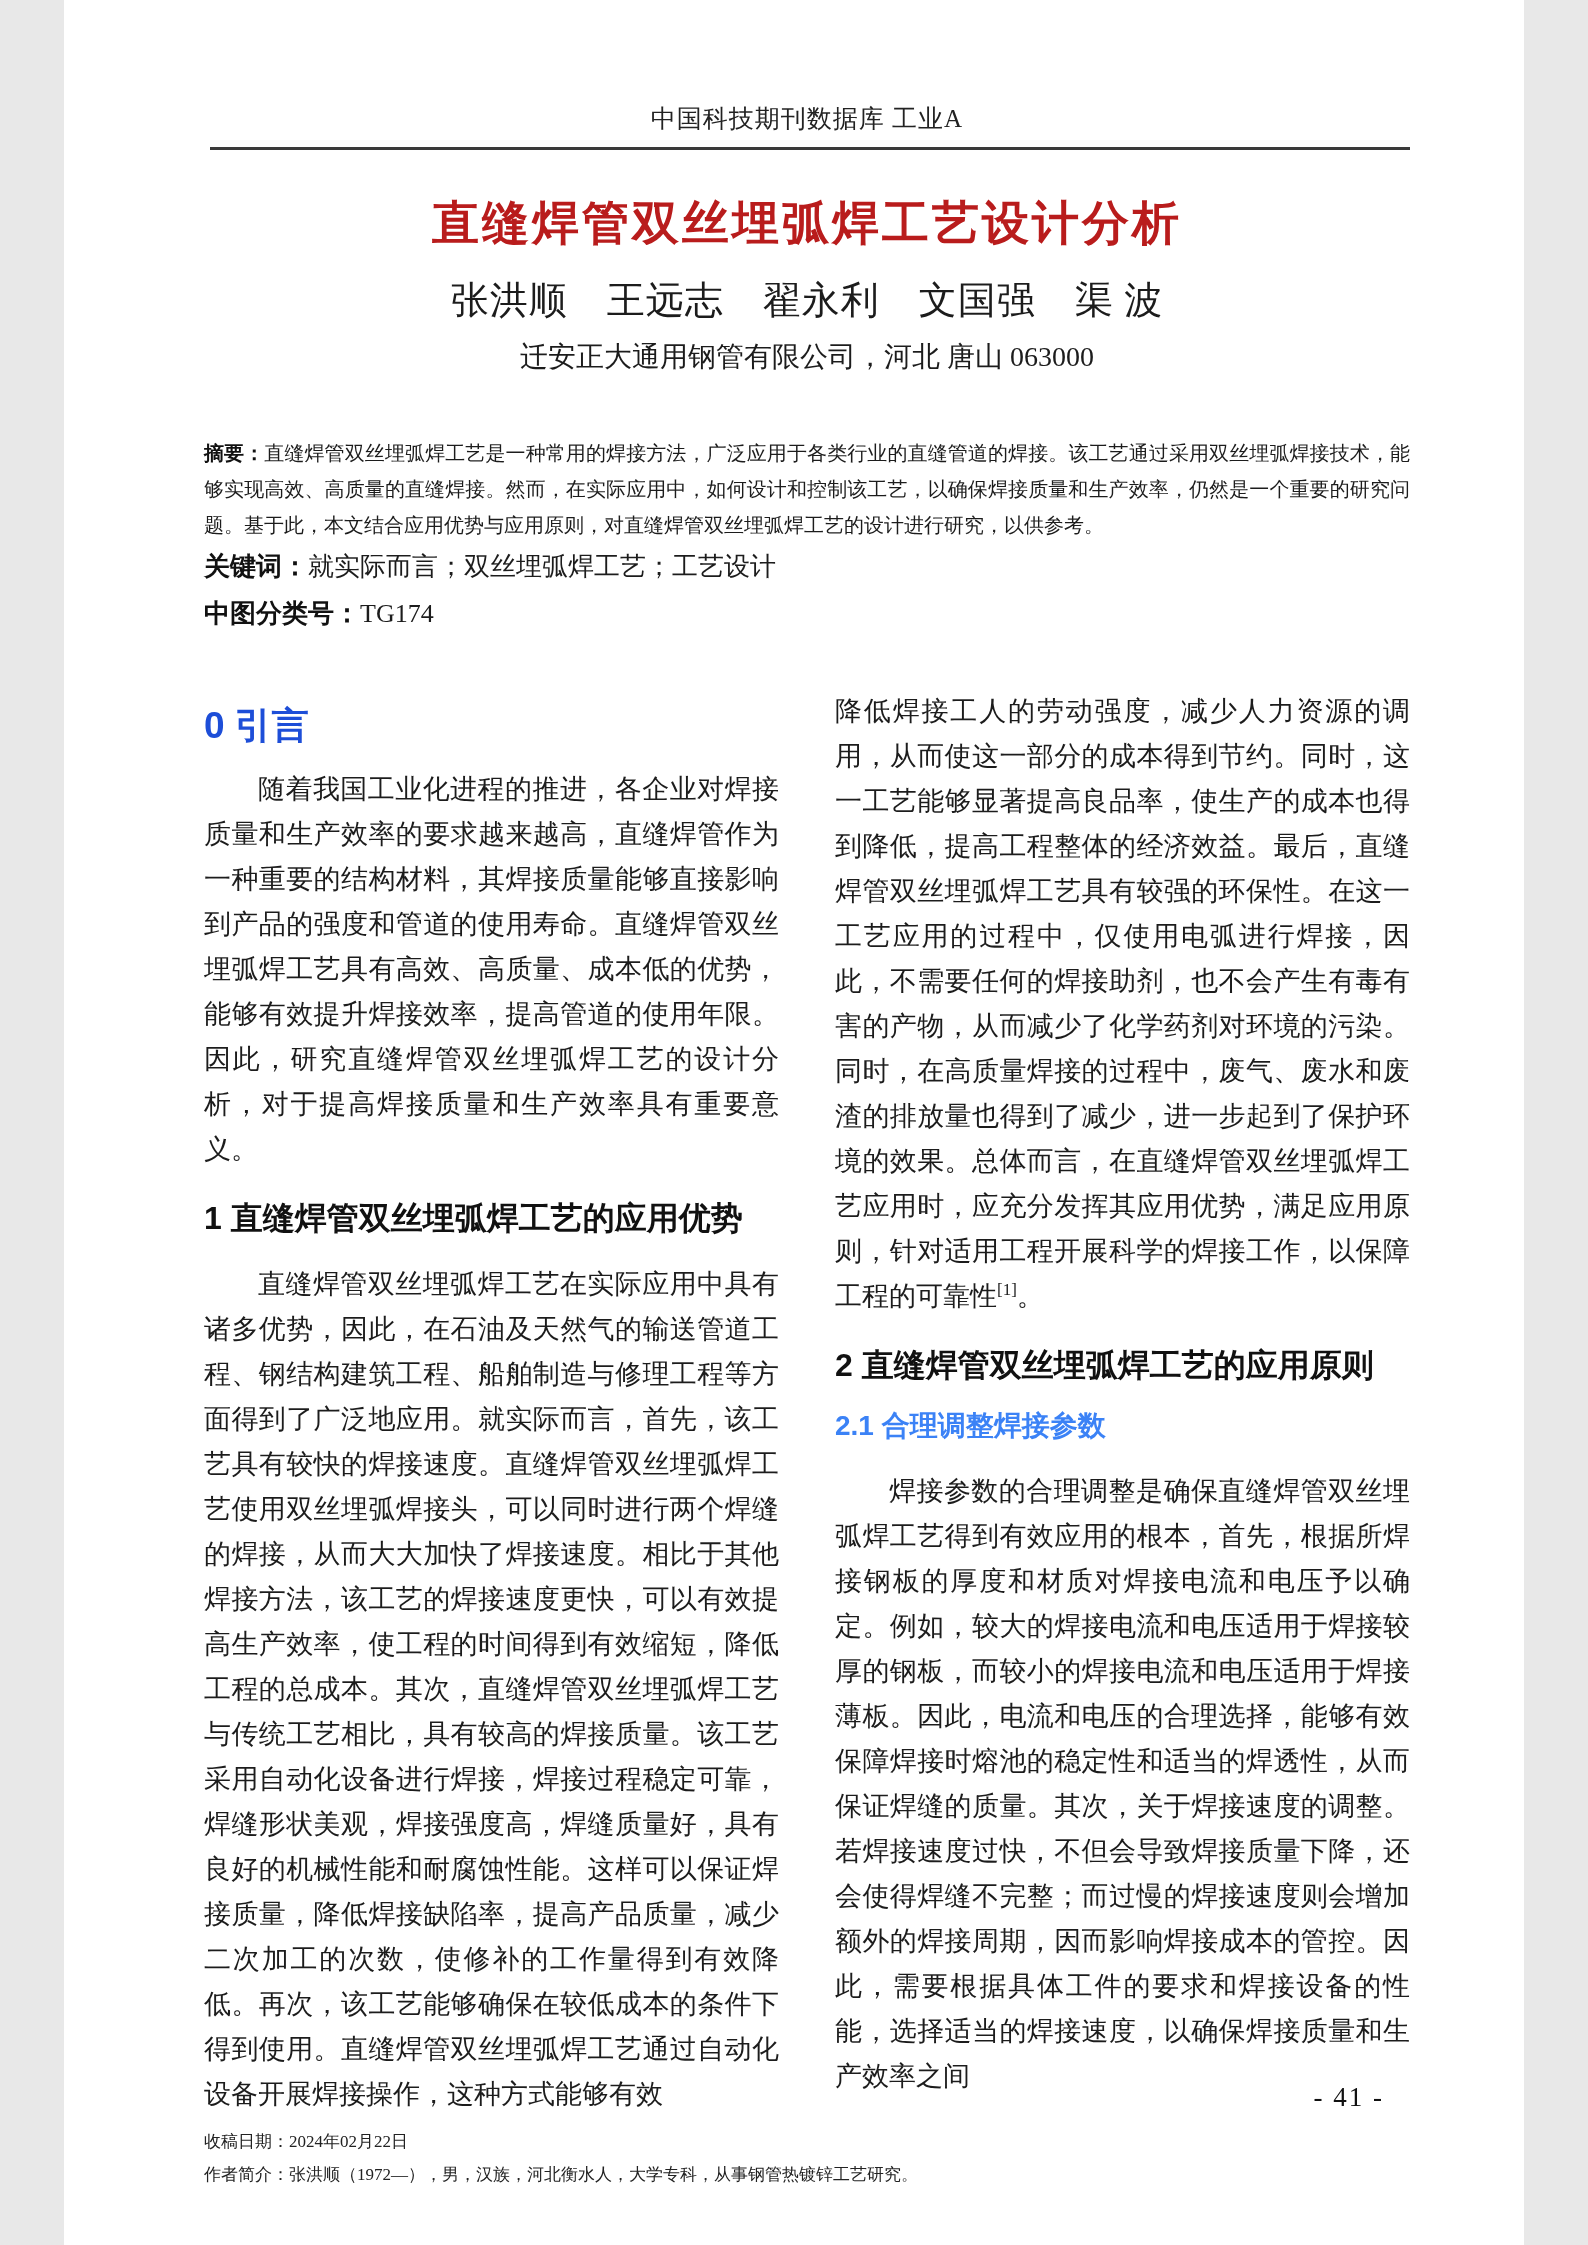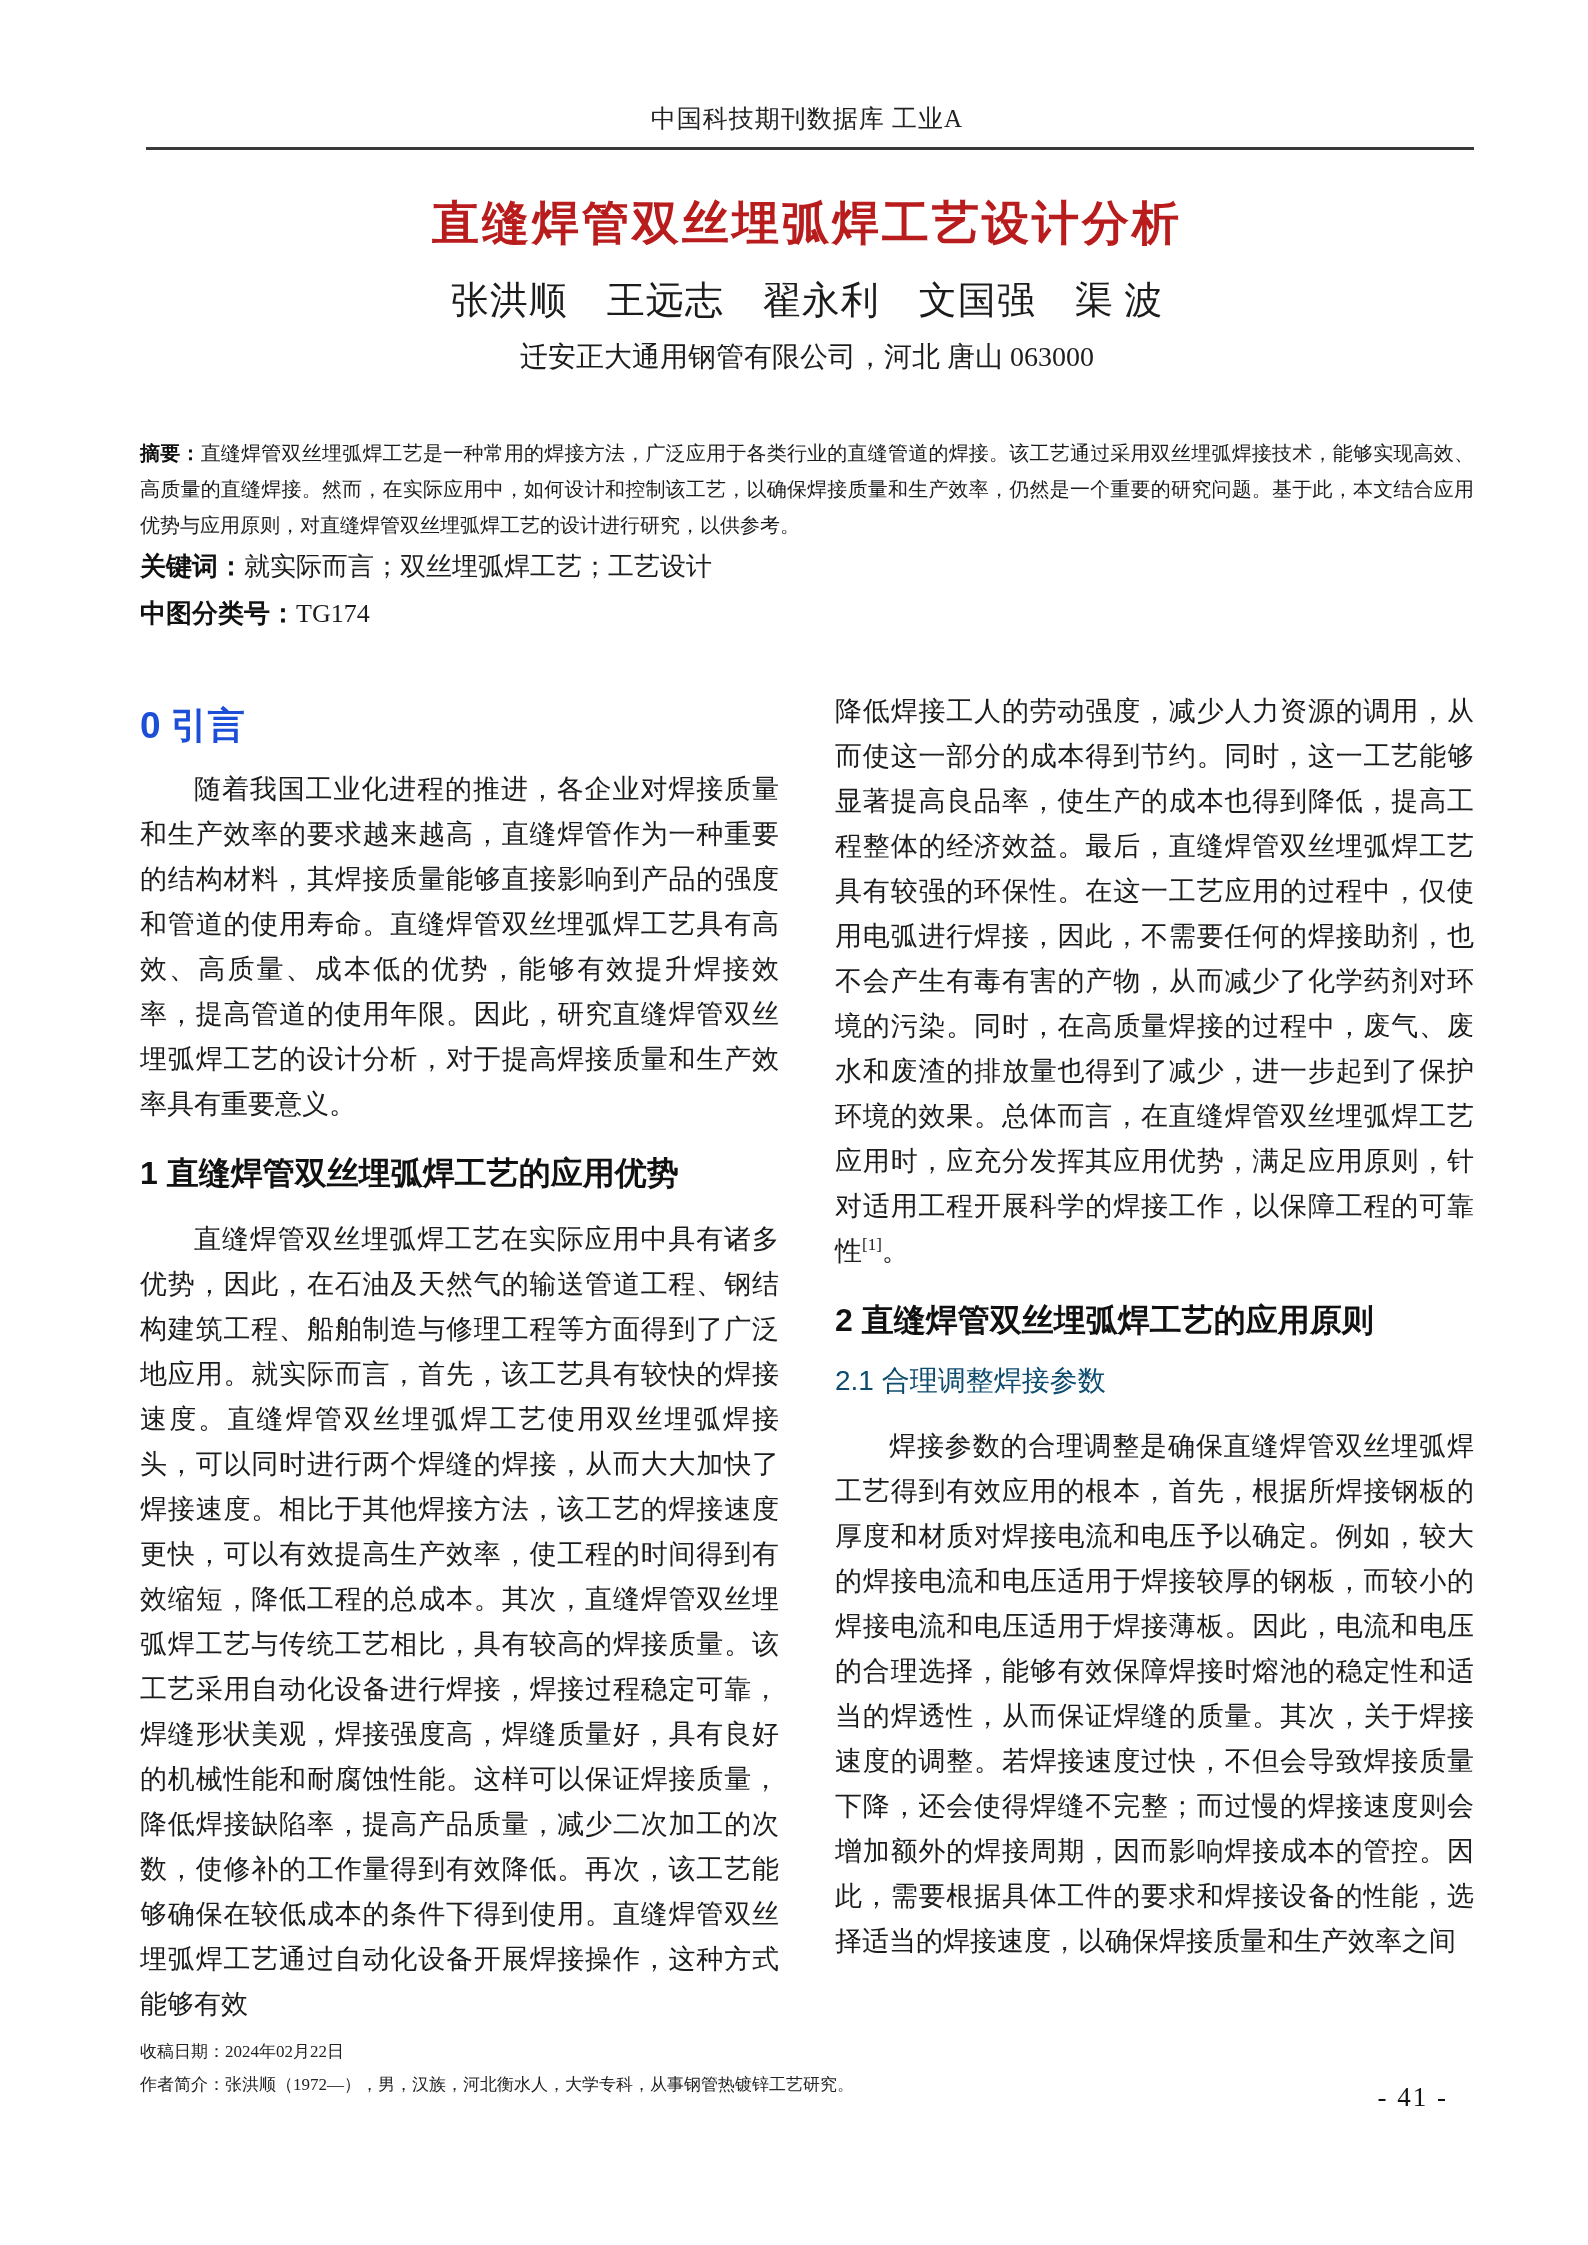--- a/index.html
+++ b/index.html
@@ -1,18 +1,18 @@
 <!DOCTYPE html>
 <html lang="zh"><head>
 <meta charset="utf-8">
 <style>
   html, body { margin: 0; padding: 0; background: #e8e8e8; }
   .page {
     position: relative;
-    width: 1588px;
+    width: 1460px;
     height: 2245px;
     margin: 0 auto;
     background: #ffffff;
     color: #1c1c1c;
     font-family: "Liberation Serif", "DejaVu Serif", serif;
     box-sizing: border-box;
     padding: 104px 114px 0 140px;
     overflow: hidden;
   }
   .journal-label {
@@ -85,24 +85,24 @@
     margin: 26px 0 24px 0;
     font-family: "Liberation Sans", "DejaVu Sans", sans-serif;
     font-weight: 700;
     font-size: 32px;
     line-height: 40px;
     color: #111;
   }
   .subsec {
     margin: 24px 0 26px 0;
     font-family: "Liberation Sans", "DejaVu Sans", sans-serif;
-    font-weight: 400;
+    font-weight: 700;
     font-size: 28px;
     line-height: 34px;
-    color: #0c4a6e;
+    color: #3b82f6;
   }
   .body-p {
     margin: 0;
     font-size: 27px;
     line-height: 45px;
     text-align: justify;
   }
   .indent { text-indent: 2em; }
   sup.ref {
     font-size: 17px;

